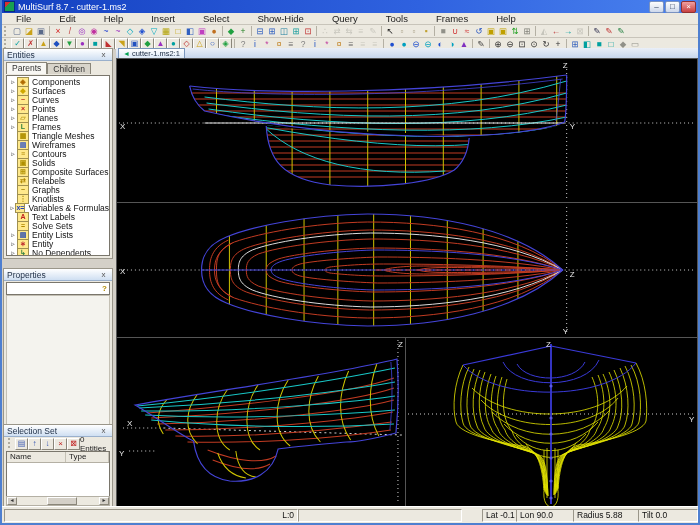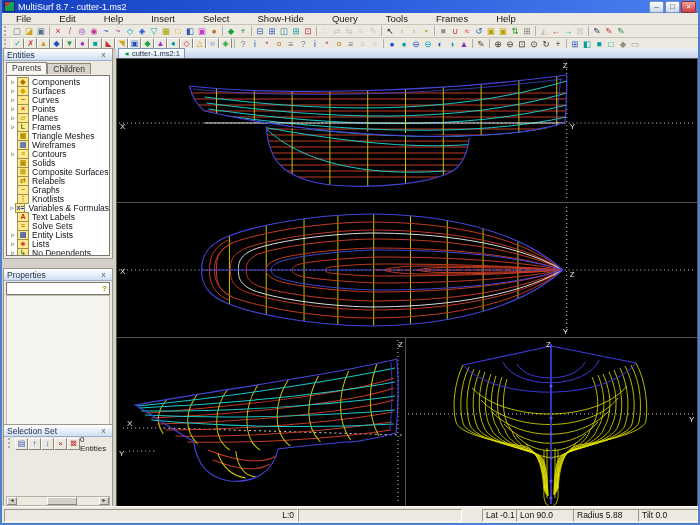--- a/index.html
+++ b/index.html
@@ -311,21 +311,21 @@
             <span class="tlab">Solve Sets</span>
           </div>
           <div class="trow">
             <span class="texp">▹</span>
             <span class="tico" style="color: rgb(48, 80, 176);">▤</span>
             <span class="tlab">Entity Lists</span>
           </div>
           <div class="trow">
             <span class="texp">▹</span>
             <span class="tico" style="color: rgb(192, 48, 48);">∗</span>
-            <span class="tlab">Lists</span>
+            <span class="tlab">Entity</span>
           </div>
           <div class="trow">
             <span class="texp">▹</span>
             <span class="tico" style="color: rgb(48, 128, 64);">↳</span>
             <span class="tlab">No Dependents</span>
           </div>
         </div>
     </div>
 
     <div id="properties" class="panel">
@@ -347,20 +347,26 @@
       <div id="seltb">
         <span style="display:inline-flex">
             <span class="tbgrip"></span>
             <span class="tbbtn raised" style="color: rgb(48, 80, 176);">▤</span>
             <span class="tbbtn raised" style="color: rgb(48, 80, 176);">↑</span>
             <span class="tbbtn raised" style="color: rgb(48, 80, 176);">↓</span>
             <span class="tbbtn raised" style="color: rgb(192, 32, 32);">×</span>
             <span class="tbbtn raised" style="color: rgb(192, 32, 32);">⊠</span>
           </span>
         <span class="cnt">0 Entities</span>
+      </div>
+      <div id="seltable">
+        <div id="selhead">
+          <span>Name</span>
+          <span>Type</span>
+        </div>
       </div>
       <div id="selscroll">
         <span class="sarr">◄</span>
         <span id="sthumb"></span>
         <span class="sarr right">►</span>
       </div>
     </div>
   </div>
 
   <div id="docarea">

